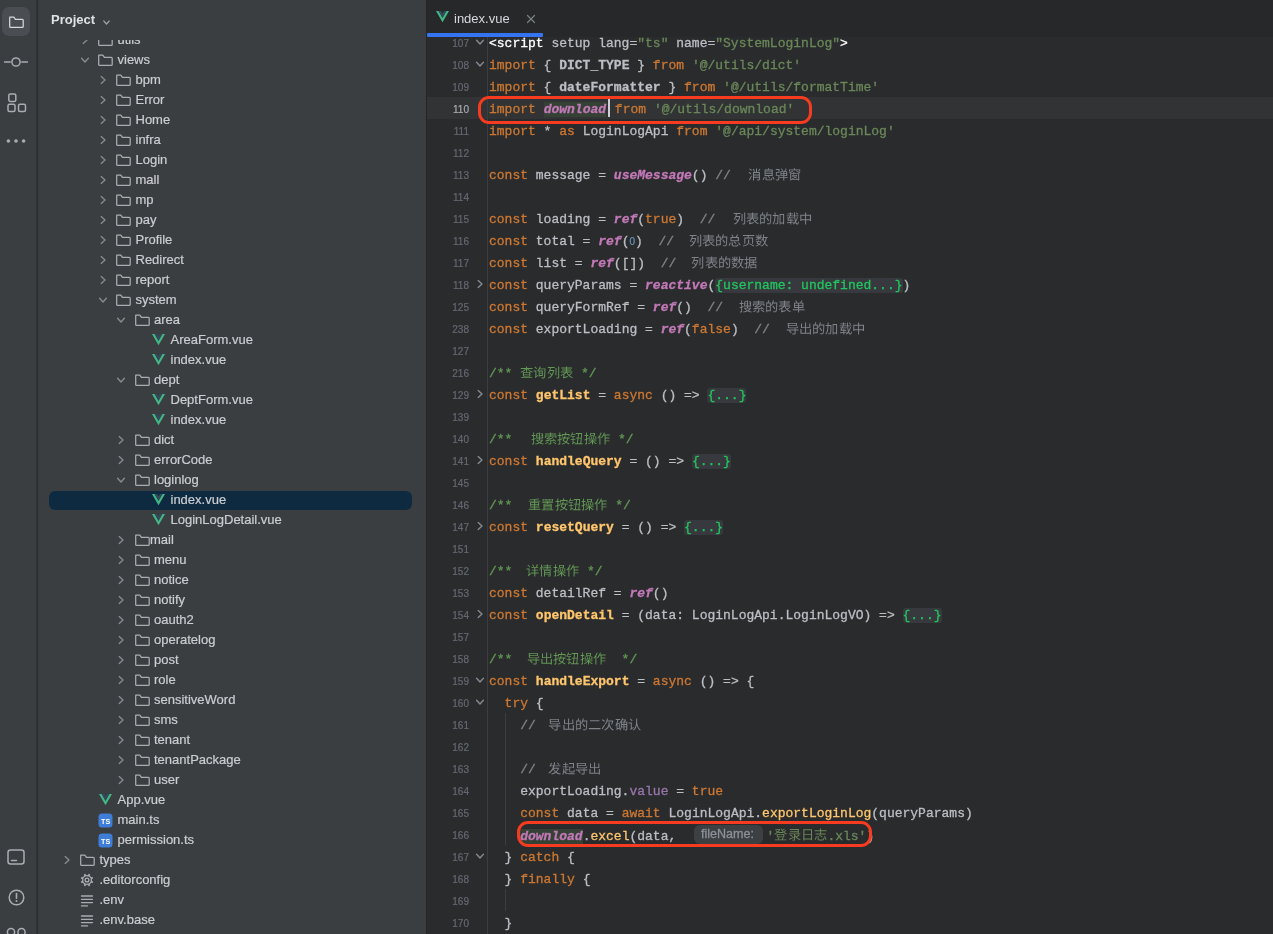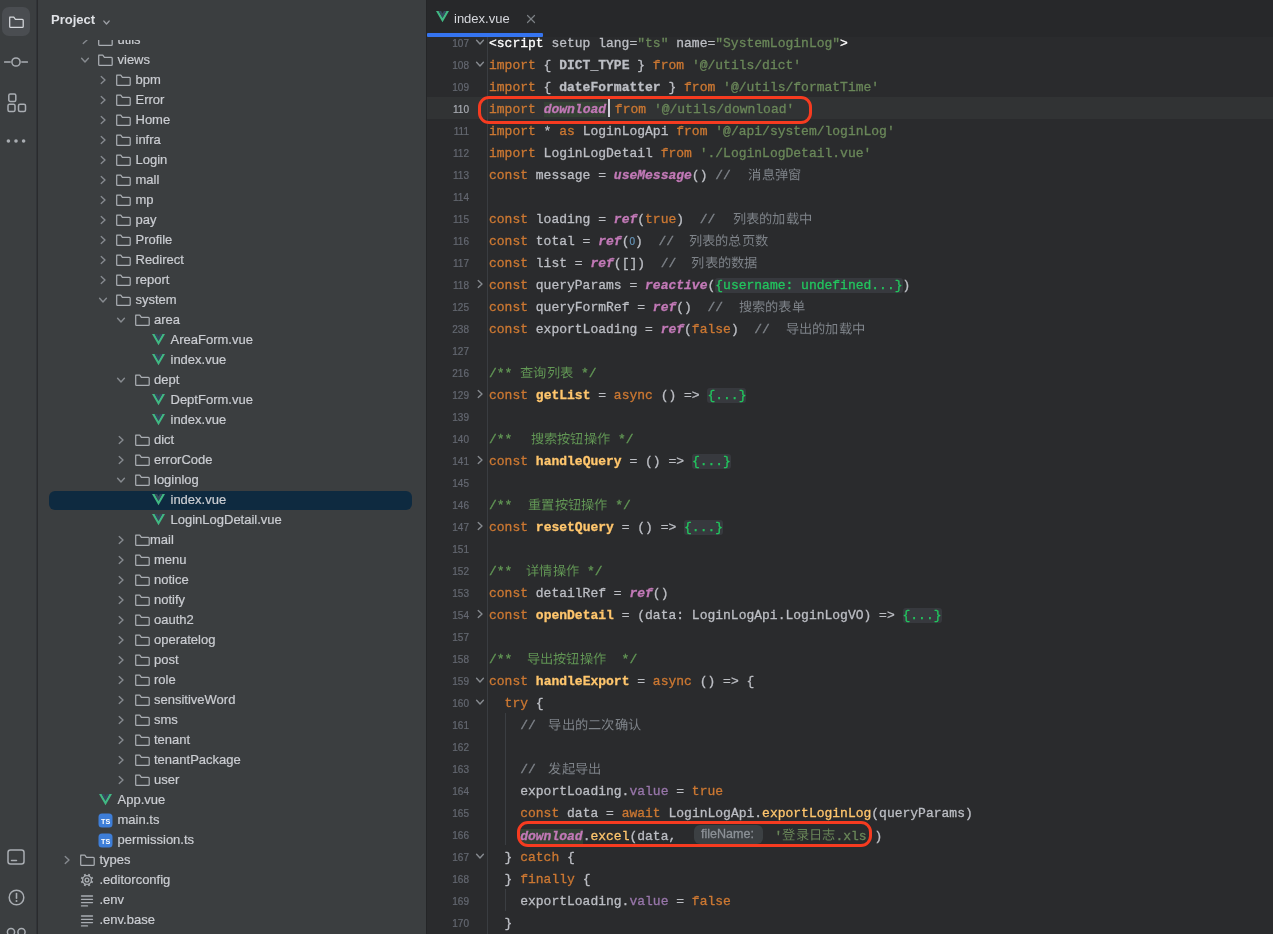--- a/index.html
+++ b/index.html
@@ -15,21 +15,21 @@
 .cl { left:62px; font-family:"Liberation Mono",monospace; font-size:13px; line-height:22px; white-space:pre; transform:translateY(2px); -webkit-text-stroke:0.3px currentColor; }
 .kw { color:#cc7832; } .st { color:#6a8759; } .com { color:#7f848a; }
 .doc { color:#629755; } .fn { color:#ffc66d; }
 .fnb { color:#ffc66d; font-weight:bold; } .fld { color:#9876aa; }
 .pink { color:#c279b7; font-style:italic; font-weight:bold; }
 .wh { color:#bcbec4; } .whb { color:#bcbec4; font-weight:bold; } .tag { color:#ffffff; }
 span.num { color:#6897bb; }
 .fd { background:#37393e; border-radius:3px; color:#22c55e; }
 .hl { background:#344134; }
 .caret { display:inline-block; width:1.8px; height:18px; background:#ced0d6; vertical-align:-4px; margin:0 -3.2px 0 2.4px; }
-.pill { display:inline-block; width:68.5px; background:#3c4043; color:#8c9197; font-family:"Liberation Sans",sans-serif; font-size:12.5px; line-height:19px; border-radius:6px; padding:0 0 0 7px; margin-left:17.8px; margin-right:12px; vertical-align:1.5px; }
+.pill { display:inline-block; width:68.5px; background:#3c4043; color:#8c9197; font-family:"Liberation Sans",sans-serif; font-size:12.5px; line-height:19px; border-radius:6px; padding:0 0 0 7px; margin-left:17.8px; margin-right:4px; vertical-align:1.5px; }
 .cj { display:inline-block; vertical-align:-4.5px; }
 #ptitle { position:absolute; left:13px; top:12px; font-size:13px; font-weight:bold; color:#dfe1e5; z-index:6; }
 </style></head><body>
 <div id="strip">
     <div class="ab" style="left:2px;top:7px;width:28px;height:29px;background:#4a4d51;border-radius:7px"></div>
     <svg class="ab" style="left:8px;top:14.5px" width="16" height="14" viewBox="0 0 16 14">
       <path d="M1.7 2.2 h4.1 l1.6 2.1 h6.9 a0.9 0.9 0 0 1 0.9 0.9 v6.3 a0.9 0.9 0 0 1 -0.9 0.9 h-11.7 a0.9 0.9 0 0 1 -0.9 -0.9 v-8.4 a0.9 0.9 0 0 1 0.9 -0.9 z" fill="none" stroke="#d5d8dc" stroke-width="1.25" stroke-linejoin="round"></path>
     </svg>
     <svg class="ab" style="left:4px;top:52px" width="24" height="20" viewBox="0 0 24 20">
       <g stroke="#a9adb2" stroke-width="1.5" fill="none" stroke-linecap="round">
@@ -397,21 +397,20 @@
       <path d="M1.6 3.3 L5 7.0 L8.4 3.3" fill="none" stroke="#878b90" stroke-width="1.4" stroke-linecap="round" stroke-linejoin="round"></path>
     </svg>
     <div class="ab cl" style="top:53px"><span class="kw">import</span><span class="wh"> { </span><span class="whb">DICT_TYPE</span><span class="wh"> } </span><span class="kw">from</span><span class="wh"> </span><span class="st">'@/utils/dict'</span></div>
     <div class="ab num" style="top:75px">109</div>
     <div class="ab cl" style="top:75px"><span class="kw">import</span><span class="wh"> { </span><span class="whb">dateFormatter</span><span class="wh"> } </span><span class="kw">from</span><span class="wh"> </span><span class="st">'@/utils/formatTime'</span></div>
     <div class="ab num" style="top:97px;color:#a9acb3">110</div>
     <div class="ab cl" style="top:97px"><span class="kw">import</span><span class="wh"> </span><span class="pink hl">download</span><span class="caret"></span><span class="wh"> </span><span class="kw">from</span><span class="wh"> </span><span class="st">'@/utils/download'</span></div>
     <div class="ab num" style="top:119px">111</div>
     <div class="ab cl" style="top:119px"><span class="kw">import</span><span class="wh"> * </span><span class="kw">as</span><span class="wh"> LoginLogApi </span><span class="kw">from</span><span class="wh"> </span><span class="st">'@/api/system/loginLog'</span></div>
     <div class="ab num" style="top:141px">112</div>
-    <div class="ab cl" style="top:141px"><span class="kw">import</span><span class="wh"> LoginLogDetail </span><span class="kw">from</span><span class="wh"> </span><span class="st">'./LoginLogDetail.vue'</span></div>
     <div class="ab num" style="top:163px">113</div>
     <div class="ab cl" style="top:163px"><span class="kw">const</span><span class="wh"> message = </span><span class="pink">useMessage</span><span class="wh">() </span><span class="com">//  <span style="margin-left:1.8px"><svg class="cj" viewBox="0 -2 13.25 17" width="13.25" height="17">
             <path fill="currentColor" d="M11.4 -0.3C11.1 0.5 10.5 1.6 10.0 2.3L10.9 2.6C11.4 2.0 11.9 1.0 12.4 0.1ZM4.7 0.2C5.2 1.0 5.8 2.0 6.0 2.7L6.9 2.2C6.7 1.6 6.1 0.6 5.5 -0.2ZM1.1 0.2C1.9 0.6 2.9 1.3 3.4 1.8L4.0 1.0C3.5 0.6 2.5 -0.1 1.7 -0.5ZM0.5 3.7C1.3 4.2 2.4 4.9 2.9 5.3L3.4 4.6C2.9 4.1 1.9 3.4 1.1 3.0ZM0.9 10.8 1.8 11.4C2.5 10.2 3.3 8.5 3.9 7.1L3.2 6.5C2.5 8.0 1.6 9.8 0.9 10.8ZM6.0 6.4H10.9V7.8H6.0ZM6.0 5.5V4.1H10.9V5.5ZM8.0 -0.6V3.1H5.0V11.6H6.0V8.7H10.9V10.3C10.9 10.5 10.8 10.5 10.6 10.6C10.4 10.6 9.7 10.6 9.0 10.5C9.1 10.8 9.2 11.2 9.3 11.5C10.3 11.5 10.9 11.5 11.4 11.3C11.7 11.2 11.9 10.9 11.9 10.3V3.1H9.0V-0.6Z"></path>
           </svg><svg class="cj" viewBox="0 -2 13.25 17" width="13.25" height="17">
             <path fill="currentColor" d="M3.5 3.2H9.7V4.3H3.5ZM3.5 5.0H9.7V6.1H3.5ZM3.5 1.4H9.7V2.5H3.5ZM3.5 7.8V10.0C3.5 11.0 3.9 11.3 5.4 11.3C5.7 11.3 8.1 11.3 8.5 11.3C9.8 11.3 10.1 10.9 10.2 9.2C9.9 9.2 9.5 9.0 9.3 8.9C9.2 10.2 9.1 10.4 8.4 10.4C7.9 10.4 5.9 10.4 5.5 10.4C4.6 10.4 4.5 10.3 4.5 10.0V7.8ZM10.1 8.0C10.7 8.8 11.4 9.9 11.6 10.7L12.5 10.2C12.3 9.5 11.6 8.4 11.0 7.6ZM2.0 7.8C1.6 8.6 1.1 9.8 0.6 10.5L1.5 10.9C2.0 10.2 2.5 9.0 2.8 8.2ZM5.6 7.3C6.2 7.9 7.0 8.8 7.3 9.4L8.1 8.9C7.8 8.4 7.0 7.5 6.3 6.9H10.7V0.6H6.7C6.9 0.3 7.1 -0.2 7.3 -0.6L6.2 -0.8C6.1 -0.4 5.8 0.2 5.7 0.6H2.6V6.9H6.3Z"></path>
           </svg><svg class="cj" viewBox="0 -2 13.25 17" width="13.25" height="17">
             <path fill="currentColor" d="M6.0 -0.2C6.5 0.5 7.1 1.4 7.3 2.0L8.1 1.5C7.9 1.0 7.3 0.1 6.8 -0.5ZM1.0 2.9C1.0 4.2 0.9 5.8 0.8 6.8H3.5C3.4 9.2 3.3 10.2 3.0 10.4C2.9 10.6 2.8 10.6 2.6 10.6C2.3 10.6 1.7 10.6 1.0 10.5C1.2 10.8 1.3 11.2 1.3 11.5C2.0 11.5 2.6 11.5 2.9 11.5C3.3 11.5 3.6 11.4 3.8 11.1C4.2 10.7 4.3 9.5 4.5 6.4C4.5 6.2 4.5 5.9 4.5 5.9H1.7L1.8 3.8H4.5V-0.0H0.8V0.9H3.5V2.9ZM6.4 5.0H8.3V6.3H6.4ZM9.3 5.0H11.2V6.3H9.3ZM6.4 3.0H8.3V4.2H6.4ZM9.3 3.0H11.2V4.2H9.3ZM4.7 8.2V9.1H8.3V11.6H9.3V9.1H12.7V8.2H9.3V7.1H12.2V2.2H10.2C10.7 1.5 11.2 0.5 11.6 -0.3L10.7 -0.6C10.3 0.2 9.7 1.4 9.2 2.2H5.5V7.1H8.3V8.2Z"></path>
           </svg><svg class="cj" viewBox="0 -2 13.25 17" width="13.25" height="17">
             <path fill="currentColor" d="M4.9 1.6C3.9 2.4 2.4 3.1 1.1 3.4L1.7 4.2C3.0 3.8 4.5 3.0 5.6 2.1ZM7.6 2.1C9.0 2.7 10.7 3.7 11.6 4.3L12.2 3.6C11.3 3.0 9.6 2.1 8.2 1.6ZM5.7 2.9C5.5 3.3 5.2 3.8 4.9 4.3H2.2V11.6H3.2V11.0H10.2V11.5H11.2V4.3H5.9C6.2 3.9 6.5 3.5 6.8 3.1ZM3.2 10.3V5.0H10.2V10.3ZM4.8 7.6C5.4 7.8 5.9 8.1 6.5 8.4C5.7 8.9 4.7 9.2 3.7 9.4C3.8 9.6 4.0 9.9 4.1 10.1C5.2 9.8 6.3 9.4 7.2 8.7C7.9 9.1 8.5 9.5 8.9 9.8L9.5 9.3C9.1 8.9 8.5 8.6 7.9 8.3C8.5 7.7 9.0 7.1 9.3 6.3L8.8 6.0L8.7 6.1H5.7C5.8 5.8 5.9 5.6 6.0 5.4L5.2 5.3C4.9 5.9 4.4 6.7 3.6 7.3C3.8 7.4 4.1 7.6 4.2 7.7C4.6 7.4 4.9 7.1 5.2 6.7H8.3C8.0 7.2 7.6 7.6 7.2 7.9C6.5 7.6 5.9 7.3 5.3 7.1ZM5.6 -0.4C5.8 -0.2 6.0 0.2 6.1 0.5H1.0V2.6H2.0V1.3H11.2V2.5H12.2V0.5H7.3C7.1 0.1 6.9 -0.3 6.7 -0.7Z"></path>
           </svg></span></span></div>
@@ -628,21 +627,20 @@
           <path fill="currentColor" d="M3.6 7.1V10.0C3.6 11.1 4.0 11.4 5.5 11.4C5.8 11.4 8.2 11.4 8.5 11.4C9.8 11.4 10.1 10.9 10.3 9.2C10.0 9.1 9.6 9.0 9.4 8.8C9.3 10.2 9.2 10.5 8.5 10.5C8.0 10.5 6.0 10.5 5.6 10.5C4.7 10.5 4.6 10.4 4.6 10.0V7.1ZM5.0 6.3C6.1 6.9 7.4 7.9 8.0 8.6L8.7 7.9C8.1 7.2 6.8 6.3 5.7 5.7ZM9.9 7.4C10.5 8.6 11.3 10.1 11.6 11.0L12.5 10.6C12.2 9.7 11.4 8.2 10.8 7.1ZM2.0 7.2C1.7 8.3 1.3 9.6 0.7 10.4L1.6 10.9C2.1 10.0 2.6 8.6 2.9 7.5ZM6.1 -0.6V1.3H0.7V2.2H6.1V4.5H1.6V5.4H11.7V4.5H7.1V2.2H12.5V1.3H7.1V-0.6Z"></path>
         </svg></span><span class="st">.xls'</span><span class="wh">)</span></div>
     <div class="ab num" style="top:845px">167</div>
     <svg class="ab" style="left:48px;top:851px" width="10" height="10" viewBox="0 0 10 10">
       <path d="M1.6 3.3 L5 7.0 L8.4 3.3" fill="none" stroke="#878b90" stroke-width="1.4" stroke-linecap="round" stroke-linejoin="round"></path>
     </svg>
     <div class="ab cl" style="top:845px"><span class="wh">  } </span><span class="kw">catch</span><span class="wh"> {</span></div>
     <div class="ab num" style="top:867px">168</div>
     <div class="ab cl" style="top:867px"><span class="wh">  } </span><span class="kw">finally</span><span class="wh"> {</span></div>
     <div class="ab num" style="top:889px">169</div>
-    <div class="ab cl" style="top:889px"><span class="wh">    exportLoading.</span><span class="fld">value</span><span class="wh"> = </span><span class="kw">false</span></div>
     <div class="ab num" style="top:911px">170</div>
     <div class="ab cl" style="top:911px"><span class="wh">  }</span></div>
     <div class="ab" style="left:77.6px;top:713px;width:1px;height:132px;background:#3b3e42"></div>
     <div class="ab" style="left:77.6px;top:889px;width:1px;height:22px;background:#3b3e42"></div>
     <div class="ab" style="left:51px;top:95.5px;width:334px;height:28.5px;border:3px solid #f63b20;border-radius:11px"></div>
     <div class="ab" style="left:89.5px;top:821px;width:355px;height:25.5px;border:3px solid #f63b20;border-radius:11px"></div>
 <div id="tabbar">
 <svg class="ab" style="left:9.0px;top:11px" width="13" height="12" viewBox="0 0 13 12">
         <path fill="#41b883" d="M0 0 h2.6 l3.9 6.7 L10.4 0 H13 L6.5 11.2 Z"></path>
         <path fill="#35495e" d="M2.6 0 h2.5 l1.4 2.4 L7.9 0 h2.5 L6.5 6.9 Z"></path>

